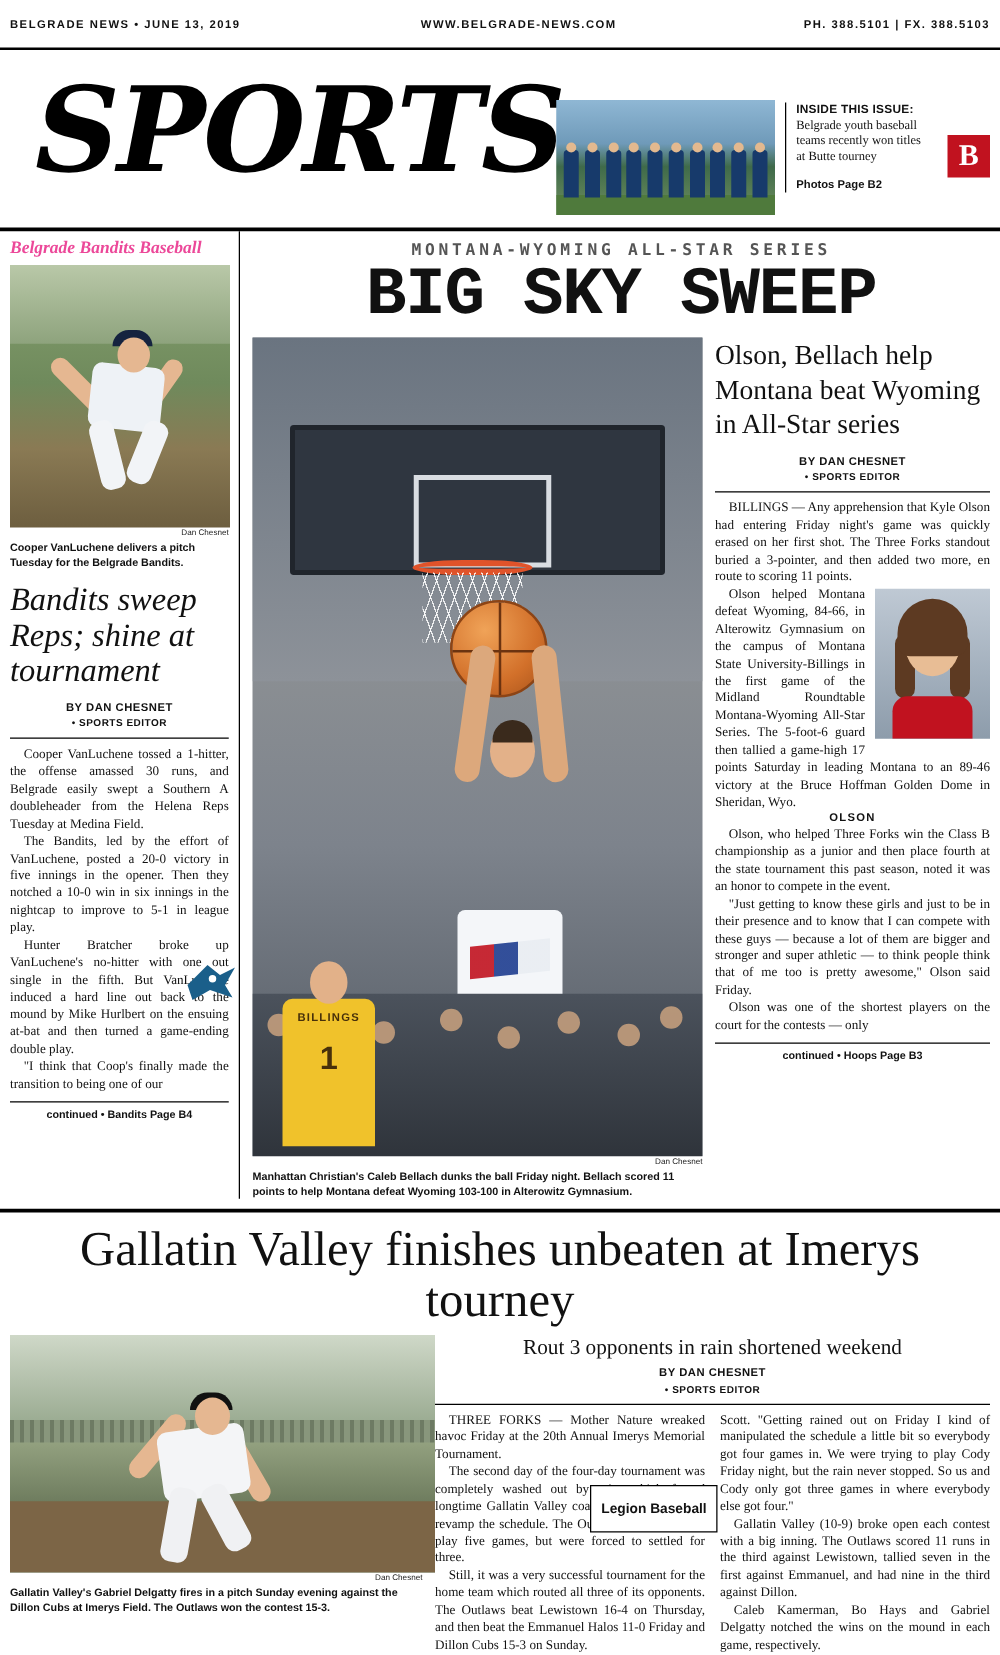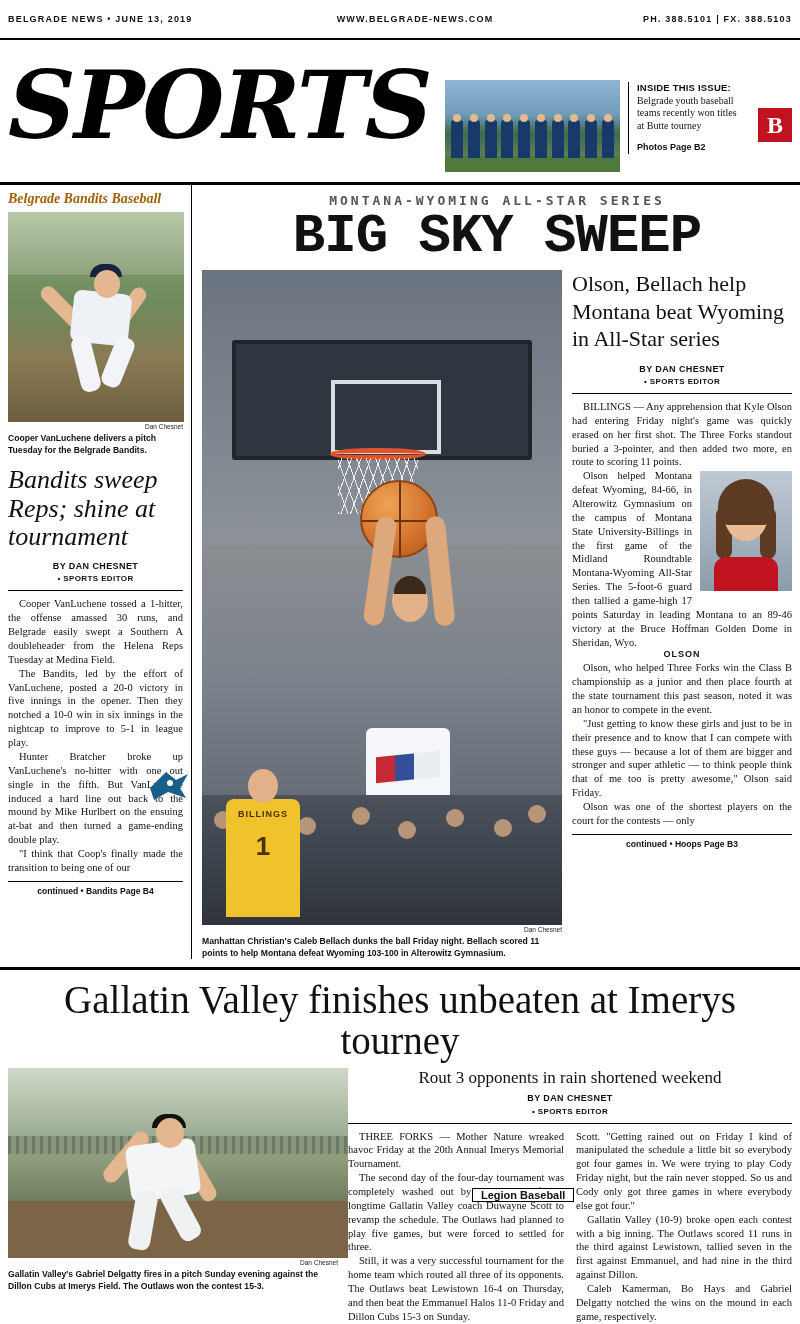--- a/index.html
+++ b/index.html
@@ -37,21 +37,21 @@
     border-bottom: 3px solid #000;
     padding: 4px 8px 0 8px;
   }
   .sports-title {
     font-family: "DejaVu Serif", serif;
     font-weight: bold;
     font-style: italic;
     font-size: 94px;
     letter-spacing: -2px;
     line-height: 1;
-    margin: 14px 0 0 0;
+    margin: 14px 0 0 20px;
     color: #000;
   }
   .header-photo {
     position: absolute;
     right: 180px;
     top: 40px;
     width: 175px;
     height: 92px;
     background: linear-gradient(180deg,#8fb7d4 0%, #6f9ab9 38%, #3f6a4a 58%, #6f8f5e 100%);
     overflow: hidden;
@@ -125,21 +125,21 @@
   }
   .col-center {
     flex: 1;
     padding: 6px 8px 0 10px;
   }
 
   .kicker-red {
     font-family: "Liberation Serif", serif;
     font-weight: bold;
     font-style: italic;
-    color: #a16207;
+    color: #ec4899;
     font-size: 14px;
     margin-bottom: 5px;
   }
 
   .photo {
     background: #93a6b6;
     position: relative;
     overflow: hidden;
   }
   .cutline {
@@ -334,21 +334,21 @@
     column-count: 2;
     column-gap: 12px;
     column-rule: 0;
   }
   .legion-box {
     font-family: "Liberation Sans", sans-serif;
     font-weight: bold;
     font-size: 11px;
     border: 1px solid #000;
     display: inline-block;
-    padding: 0 8px;
+    padding: 12px 8px;
     background: #fff;
     position: absolute;
     left: 472px;
     top: 1188px;
   }
   .pitcher-photo {
     width: 340px; height: 190px;
     position: relative; overflow: hidden;
     background: linear-gradient(180deg,#7b8c74 0%,#9aa886 40%,#6f7d5f 70%,#55603f 100%);
   }

